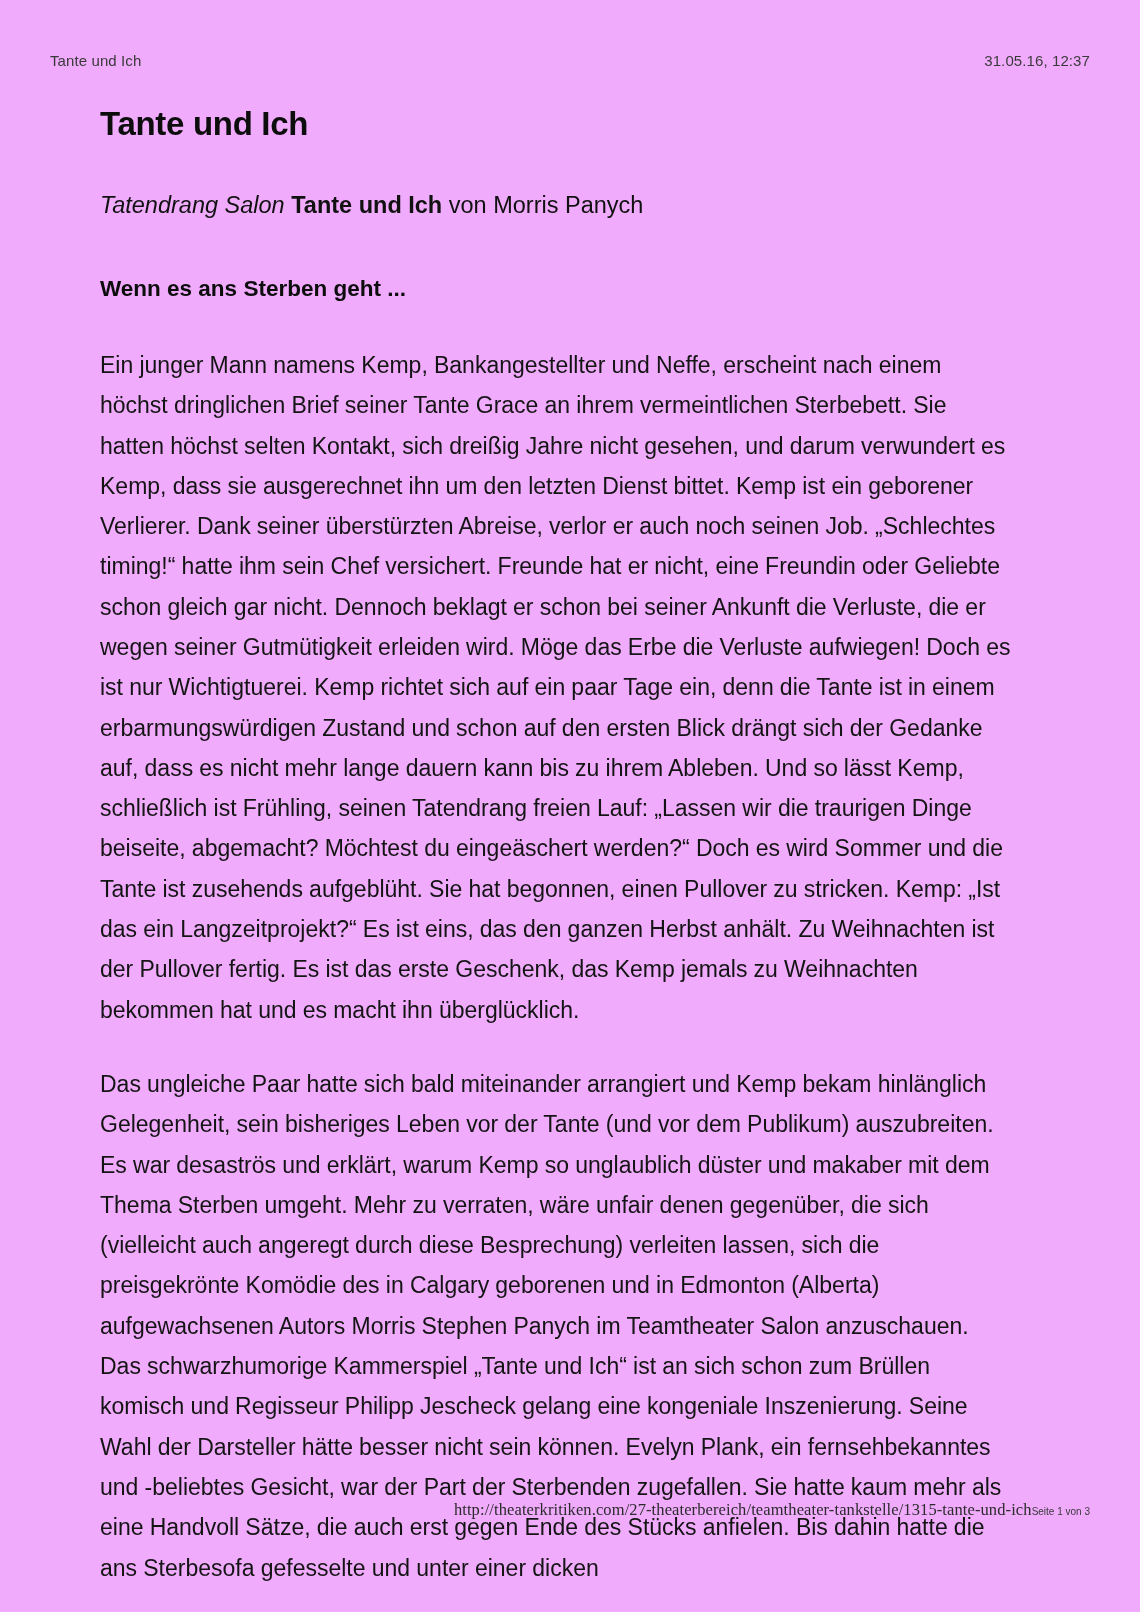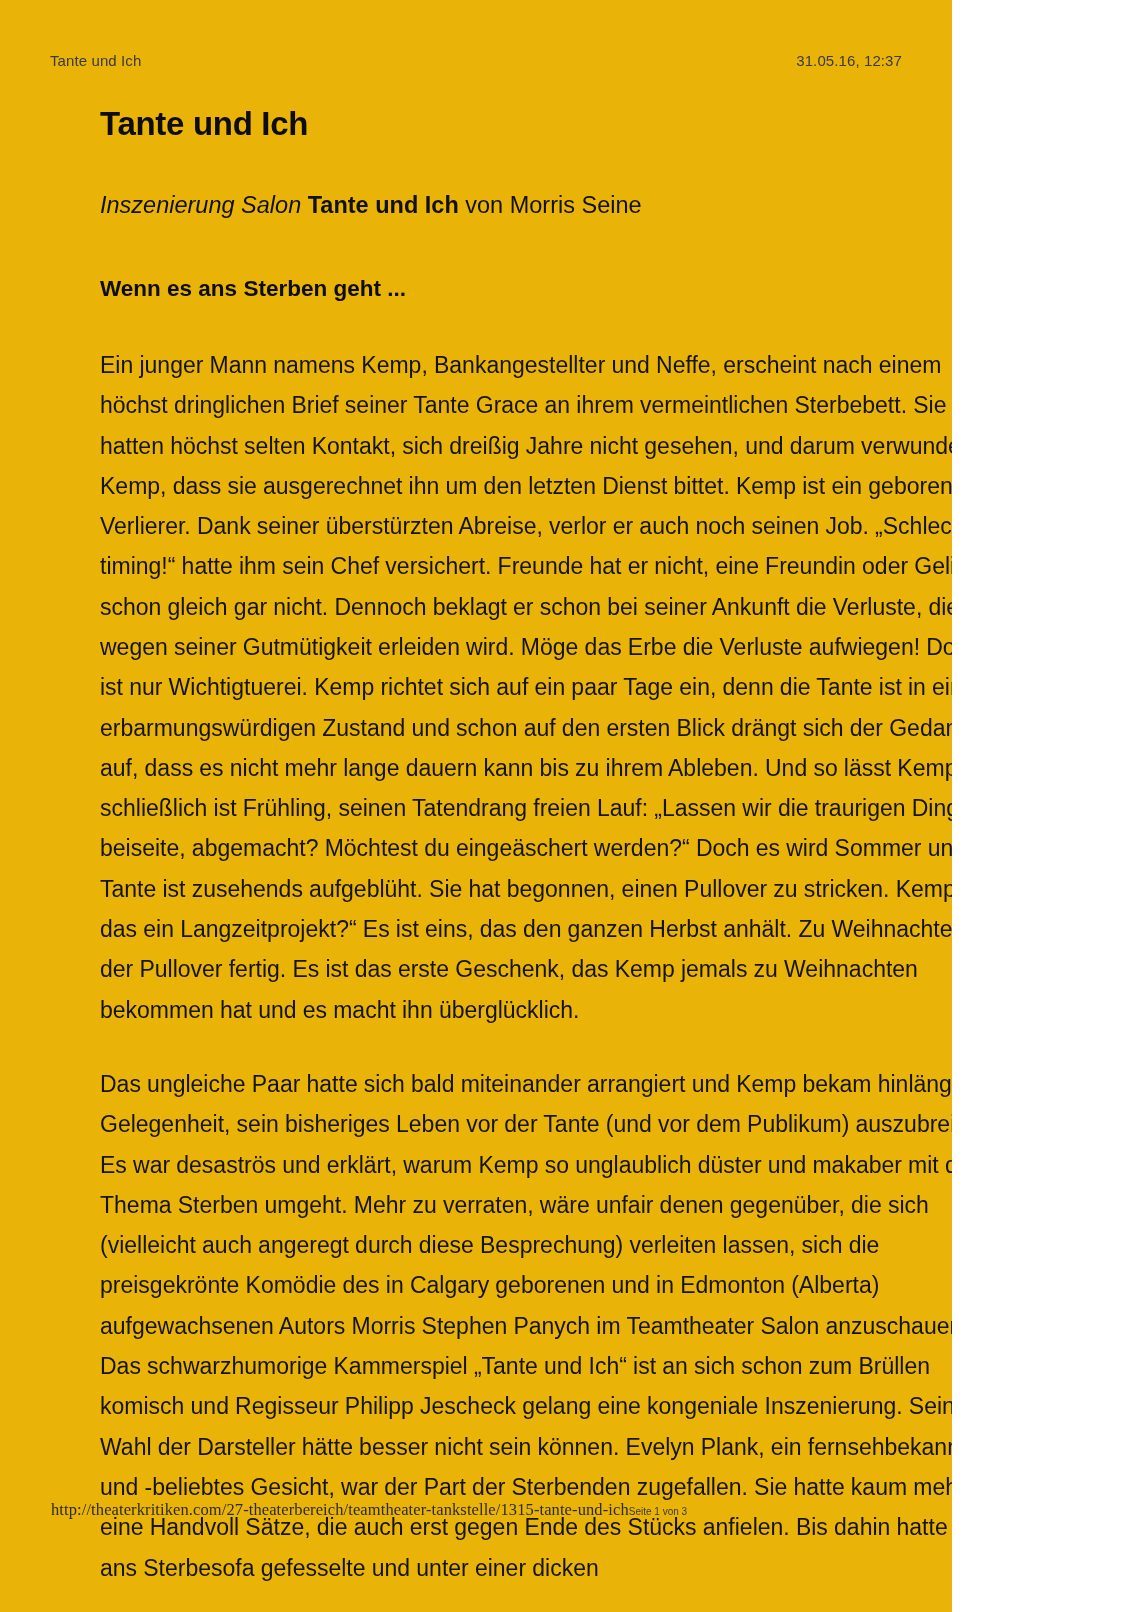--- a/index.html
+++ b/index.html
@@ -7,23 +7,23 @@
     padding: 0;
     background: #ffffff;
   }
   body {
     font-family: "Liberation Sans", sans-serif;
     color: #1a1a1a;
     -webkit-font-smoothing: antialiased;
   }
   .page {
     position: relative;
-    width: 952px;
+    width: 1140px;
     height: 1612px;
-    background: #eab308;
+    background: #f0abfc;
     box-sizing: border-box;
     overflow: hidden;
   }
 
   
   .print-header {
     position: absolute;
     top: 52px;
     left: 50px;
     right: 50px;
@@ -85,21 +85,21 @@
   }
   .body-par:last-child { margin-bottom: 0; }
 
   
   .print-footer {
     position: absolute;
     bottom: 92px;
     left: 51px;
     right: 50px;
     display: flex;
-    justify-content: flex-start;
+    justify-content: flex-end;
     align-items: baseline;
   }
   .footer-url {
     font-family: "Liberation Serif", serif;
     font-size: 16.5px;
     color: #2b2b2b;
     letter-spacing: 0.1px;
     white-space: nowrap;
   }
   .footer-page {
@@ -117,21 +117,21 @@
   <div class="print-header">
     <span class="ph-left">Tante und Ich</span>
     <span class="ph-right">31.05.16, 12:37</span>
   </div>
 
   <div class="content">
 
     <h1 class="article-title">Tante und Ich</h1>
 
     <p class="subtitle">
-      <span class="it">Inszenierung Salon</span><span> </span><span class="bd">Tante und Ich</span><span> </span><span>von Morris Seine</span>
+      <span class="it">Tatendrang Salon</span><span> </span><span class="bd">Tante und Ich</span><span> </span><span>von Morris Panych</span>
     </p>
 
     <h2 class="section-heading">Wenn es ans Sterben geht ...</h2>
 
     <p class="body-par">Ein junger Mann namens Kemp, Bankangestellter und Neffe, erscheint nach einem höchst dringlichen Brief seiner Tante Grace an ihrem vermeintlichen Sterbebett. Sie hatten höchst selten Kontakt, sich dreißig Jahre nicht gesehen, und darum verwundert es Kemp, dass sie ausgerechnet ihn um den letzten Dienst bittet. Kemp ist ein geborener Verlierer. Dank seiner überstürzten Abreise, verlor er auch noch seinen Job. „Schlechtes timing!“ hatte ihm sein Chef versichert. Freunde hat er nicht, eine Freundin oder Geliebte schon gleich gar nicht. Dennoch beklagt er schon bei seiner Ankunft die Verluste, die er wegen seiner Gutmütigkeit erleiden wird. Möge das Erbe die Verluste aufwiegen! Doch es ist nur Wichtigtuerei. Kemp richtet sich auf ein paar Tage ein, denn die Tante ist in einem erbarmungswürdigen Zustand und schon auf den ersten Blick drängt sich der Gedanke auf, dass es nicht mehr lange dauern kann bis zu ihrem Ableben. Und so lässt Kemp, schließlich ist Frühling, seinen Tatendrang freien Lauf: „Lassen wir die traurigen Dinge beiseite, abgemacht? Möchtest du eingeäschert werden?“ Doch es wird Sommer und die Tante ist zusehends aufgeblüht. Sie hat begonnen, einen Pullover zu stricken. Kemp: „Ist das ein Langzeitprojekt?“ Es ist eins, das den ganzen Herbst anhält. Zu Weihnachten ist der Pullover fertig. Es ist das erste Geschenk, das Kemp jemals zu Weihnachten bekommen hat und es macht ihn überglücklich.</p>
 
     <p class="body-par">Das ungleiche Paar hatte sich bald miteinander arrangiert und Kemp bekam hinlänglich Gelegenheit, sein bisheriges Leben vor der Tante (und vor dem Publikum) auszubreiten. Es war desaströs und erklärt, warum Kemp so unglaublich düster und makaber mit dem Thema Sterben umgeht. Mehr zu verraten, wäre unfair denen gegenüber, die sich (vielleicht auch angeregt durch diese Besprechung) verleiten lassen, sich die preisgekrönte Komödie des in Calgary geborenen und in Edmonton (Alberta) aufgewachsenen Autors Morris Stephen Panych im Teamtheater Salon anzuschauen. Das schwarzhumorige Kammerspiel „Tante und Ich“ ist an sich schon zum Brüllen komisch und Regisseur Philipp Jescheck gelang eine kongeniale Inszenierung. Seine Wahl der Darsteller hätte besser nicht sein können. Evelyn Plank, ein fernsehbekanntes und -beliebtes Gesicht, war der Part der Sterbenden zugefallen. Sie hatte kaum mehr als eine Handvoll Sätze, die auch erst gegen Ende des Stücks anfielen. Bis dahin hatte die ans Sterbesofa gefesselte und unter einer dicken</p>
 
   </div>
 

